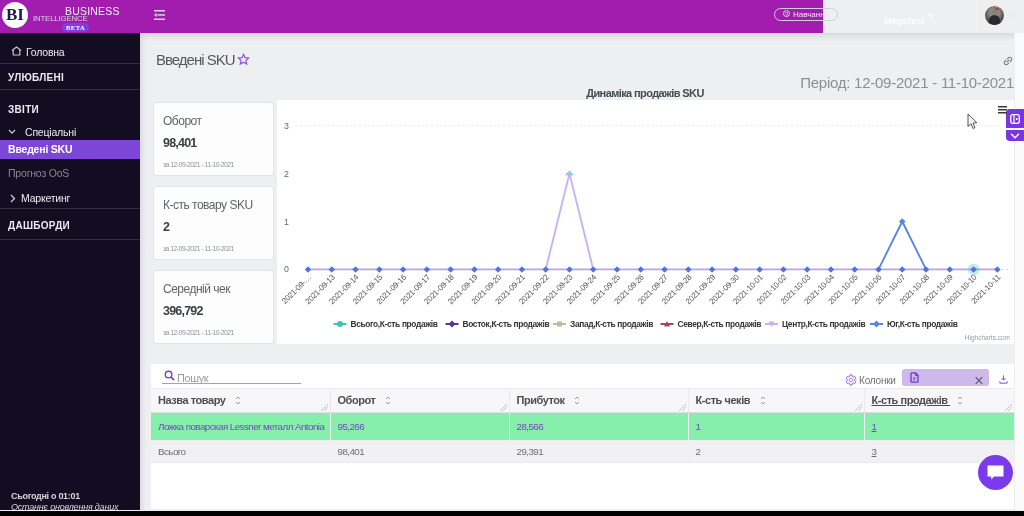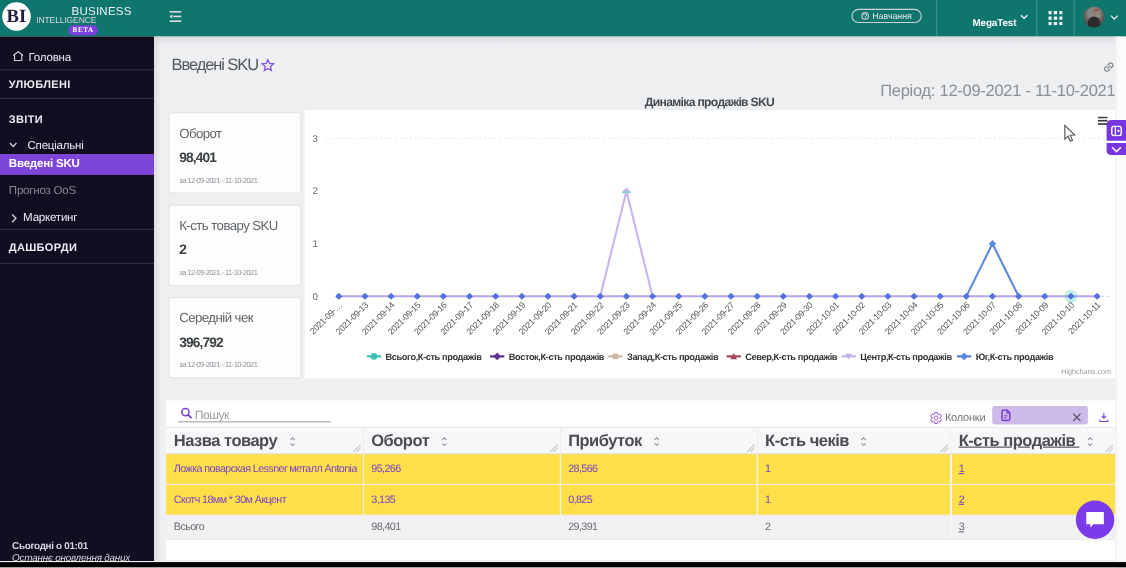--- a/index.html
+++ b/index.html
@@ -1,21 +1,21 @@
 <!DOCTYPE html>
 <html><head>
 <meta charset="utf-8">
 <style>
   * { margin:0; padding:0; box-sizing:border-box; }
   html,body { width:1024px; height:516px; overflow:hidden; font-family:"Liberation Sans", sans-serif; }
   body { position:relative; background:#edeff1; }
   .abs { position:absolute; }
 
   
-  #header { position:absolute; left:0; top:0; width:1024px; height:33px; background:#0f766e; z-index:30; }
+  #header { position:absolute; left:0; top:0; width:823px; height:33px; background:#a21caf; z-index:30; }
   #logo-circle { position:absolute; left:2px; top:2px; width:26px; height:26px; border-radius:50%; background:#fff; color:#241c3e; font-family:"Liberation Serif", serif; font-weight:bold; font-size:17px; text-align:center; line-height:26px; }
   .logoline1 { position:absolute; left:33px; top:4.5px; color:#f2f1f5; font-size:10.5px; letter-spacing:0.2px;padding-left:32px; }
   .logoline2 { position:absolute; left:33px; top:13.5px; color:#d8d5e0; font-size:7.8px; letter-spacing:-0.15px; }
   .beta { position:absolute; left:62px; top:22.5px; background:#7d3fe0; color:#fff; font-family:"Liberation Serif", serif; font-weight:bold; font-size:6.5px; padding:1px 4px; border-radius:5px; letter-spacing:0.5px; }
   .hdr-divider { position:absolute; top:0; width:1px; height:33px; background:rgba(255,255,255,0.22); }
   #btn-train { position:absolute; left:774px; top:8px; width:64px; height:13px; border:1px solid #cfd0d6; border-radius:7px; color:#e8e8ee; font-size:8px; line-height:11px; text-align:center; }
   #megatest { position:absolute; left:884px; top:16px; color:#fff; font-size:9px; letter-spacing:-0.1px; font-weight:bold; }
   #avatar { position:absolute; left:985px; top:6px; width:19px; height:19px; border-radius:50%; background:radial-gradient(circle at 50% 35%, #8d8882 0 30%, #5a5754 60%, #2f2d2b 100%); overflow:hidden; }
   #avatar .body { position:absolute; left:4px; top:9px; width:11px; height:10px; border-radius:6px 6px 0 0; background:#2a2a2c; }
   #avatar .head { position:absolute; left:7px; top:2px; width:6px; height:6px; border-radius:50%; background:#8c8078; }
@@ -56,22 +56,22 @@
   #table-card { position:absolute; left:11px; top:331px; width:863px; height:145px; background:#fff; }
   #search-ph { position:absolute; left:26px; top:8px; color:#9b9b9f; font-size:11px; letter-spacing:-0.4px; }
   #search-line { position:absolute; left:11px; top:19px; width:139px; height:1px; background:#9fa4a8; }
   #colonki { position:absolute; left:708px; top:11px; font-size:10px; letter-spacing:-0.2px; color:#6f7276; }
   #chip { position:absolute; left:751px; top:4.5px; width:87px; height:17px; background:#cdbaea; border-radius:2.5px; }
   #chip .txt { position:absolute; left:21px; top:3px; font-size:10px; color:#4c4c56;margin-top:28px; }
   #chip .x { position:absolute; right:6px; top:3px; }
 
   table.grid { position:absolute; left:0; top:23.5px; width:863px; border-collapse:collapse; table-layout:fixed; font-size:10px; }
   table.grid col.c1{width:179px;} table.grid col.c2{width:179px;} table.grid col.c3{width:179px;} table.grid col.c4{width:176px;} table.grid col.c5{width:150px;}
-  table.grid th { position:relative; height:24px; background:#f7f7f9; border-right:1px solid #ebebee; border-top:1px solid #ebebee; border-bottom:1px solid #dfdfe3; font-size:15px; letter-spacing:-0.45px; color:#4c4c52; text-align:left; padding-left:7px; font-weight:bold; white-space:nowrap; }
-  table.grid td { height:28px; white-space:nowrap; overflow:hidden; letter-spacing:-0.55px; font-size:9.8px; border-right:1px solid #efeff2; border-bottom:1px solid #ececef; color:#7a42c8; padding-left:7px; background:#fde047; }
+  table.grid th { position:relative; height:24px; background:#f7f7f9; border-right:1px solid #ebebee; border-top:1px solid #ebebee; border-bottom:1px solid #dfdfe3; font-size:11px; letter-spacing:-0.45px; color:#4c4c52; text-align:left; padding-left:7px; font-weight:bold; white-space:nowrap; }
+  table.grid td { height:28px; white-space:nowrap; overflow:hidden; letter-spacing:-0.55px; font-size:9.8px; border-right:1px solid #efeff2; border-bottom:1px solid #ececef; color:#7a42c8; padding-left:7px; background:#86efac; }
   table.grid tr.total td { background:#f1f1f4; color:#6d6d72; height:22px; }
   table.grid th:last-child, table.grid td:last-child { border-right:none;text-decoration:underline; }
   .sorti { margin-left:7px; vertical-align:-1px; }
   .rsz { position:absolute; right:2px; bottom:1px; width:8px; height:8px; opacity:0.55; }
 
   
   #chat { position:absolute; left:838px; top:422px; width:35px; height:35px; border-radius:50%; background:#7c3bea; z-index:35; }
 
   #bottom-bar { position:absolute; left:0; top:511px; width:1024px; height:5px; background:#000; z-index:50; }
 </style>
@@ -366,27 +366,20 @@
                 <path d="M1 8 L8 1 M4 8 L8 4" stroke="#9a9aa0" stroke-width="1" fill="none"></path>
               </svg></th>
       </tr>
       <tr>
             <td>Ложка поварская Lessner металл Antonia</td>
             <td>95,266</td>
             <td>28,566</td>
             <td>1</td>
             <td>1</td>
           </tr>
-      <tr>
-            <td>Скотч 18мм * 30м Акцент</td>
-            <td>3,135</td>
-            <td>0,825</td>
-            <td>1</td>
-            <td>2</td>
-          </tr>
       <tr class="total">
             <td>Всього</td>
             <td>98,401</td>
             <td>29,391</td>
             <td>2</td>
             <td>3</td>
           </tr>
     </tbody>
       </table>
   </div>

